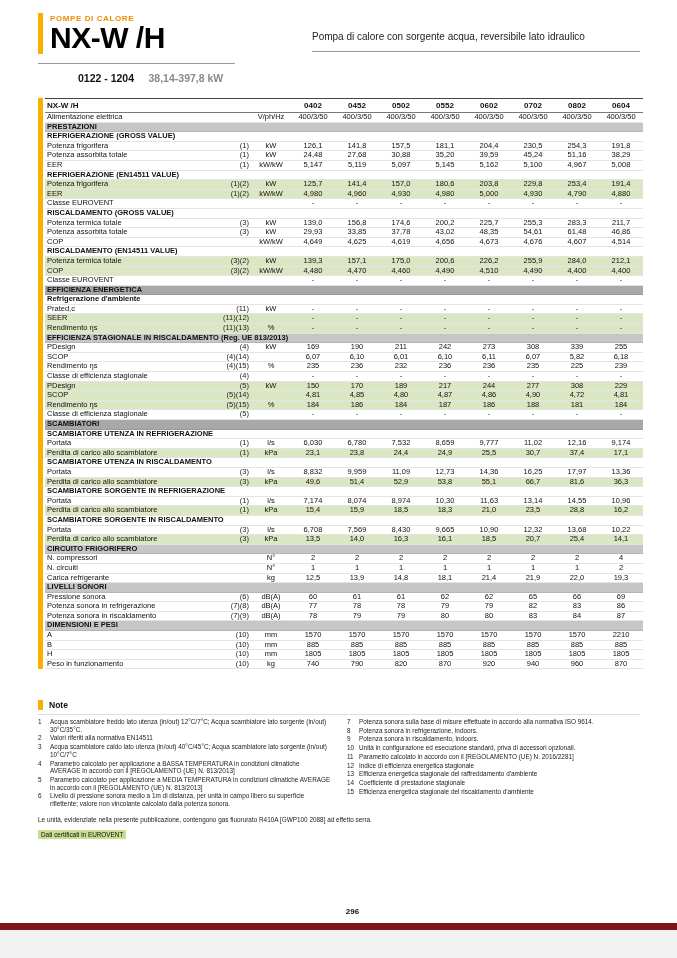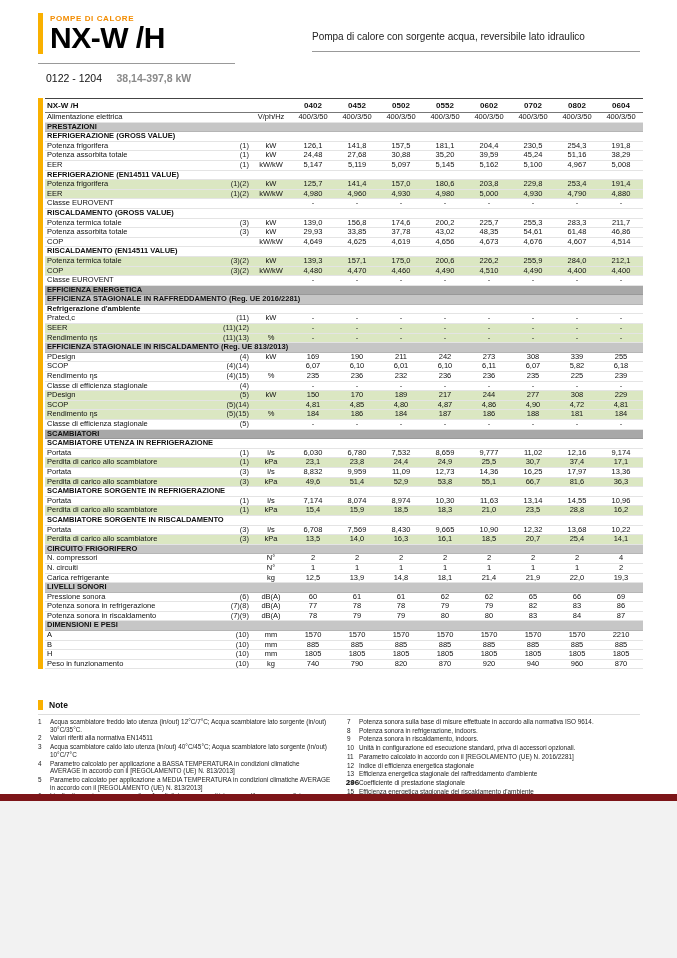--- a/index.html
+++ b/index.html
@@ -1,28 +1,28 @@
 <!DOCTYPE html>
 <html style="--accent: #F9B000; --accent_text: #F28C00; --hl: #DBE7C2; --band1: #A8A8A8; --band2: #C6C6C6; --euro: #C9DF8F; --bar: #7D1518;"><head>
 <meta charset="utf-8">
 <style>
   *{margin:0;padding:0;box-sizing:border-box;}
   html,body{background:#f2f2f2;}
   body{font-family:"Liberation Sans","DejaVu Sans",sans-serif;color:#111;}
-  .page{position:relative;width:677px;height:801px;margin:0 auto;background:#fff;overflow:hidden;}
+  .page{position:relative;width:677px;height:930px;margin:0 auto;background:#fff;overflow:hidden;}
 
   
   .hdr-left{position:absolute;top:13px;left:38px;display:flex;}
   .accent-bar{width:5px;background:var(--accent,#F9B000);margin-right:7px;}
   .category{color:var(--accent_text,#F28C00);font-size:8px;font-weight:bold;letter-spacing:.6px;margin-top:1px;}
   .title{font-size:30px;font-weight:bold;letter-spacing:-.5px;line-height:1.02;color:#000;}
   .subtitle{position:absolute;top:31px;left:312px;width:328px;font-size:10px;color:#222;
             border-bottom:1px solid #999;padding-bottom:9px;}
   .range-line{position:absolute;top:63px;left:38px;width:197px;border-top:1px solid #999;padding:4px 0 0 8px;}
-  .range{font-weight:normal;font-size:10.5px;margin-right:10px;}
+  .range{font-weight:bold;font-size:10.5px;margin-right:10px;margin-left:32px;}
   .power{color:#8a8a8a;font-weight:bold;font-size:10.5px;}
 
   
   .table-wrap{position:absolute;top:98px;left:38px;right:37px;border-left:5px solid var(--accent,#F9B000);padding-left:2px;}
   table.spec{width:100%;table-layout:fixed;border-collapse:collapse;border-top:1.5px solid #444;}
   table.spec td{font-size:7.5px;line-height:8.6px;padding:0 2px;vertical-align:middle;overflow:hidden;white-space:nowrap;}
   td.lbl{width:176px;text-align:left;}
   td.ref{width:30px;text-align:right;font-size:6.8px;color:#222;}
   td.unit{width:40px;text-align:center;}
   td.val{width:44px;text-align:center;}
@@ -263,23 +263,20 @@
             <td class="val">-</td>
             <td class="val">-</td>
             <td class="val">-</td>
             <td class="val">-</td>
             <td class="val">-</td>
             <td class="val">-</td>
           </tr>
           <tr class="section1">
             <td colspan="11">EFFICIENZA ENERGETICA</td>
           </tr>
-          <tr class="section2">
-            <td colspan="11">EFFICIENZA STAGIONALE IN RAFFREDDAMENTO (Reg. UE 2016/2281)</td>
-          </tr>
           <tr class="subsection">
             <td colspan="11">Refrigerazione d'ambiente</td>
           </tr>
           <tr class="data">
             <td class="lbl">Prated,c</td>
             <td class="ref">(11)</td>
             <td class="unit">kW</td>
             <td class="val">-</td>
             <td class="val">-</td>
             <td class="val">-</td>
@@ -447,20 +444,23 @@
             <td class="unit">kPa</td>
             <td class="val">23,1</td>
             <td class="val">23,8</td>
             <td class="val">24,4</td>
             <td class="val">24,9</td>
             <td class="val">25,5</td>
             <td class="val">30,7</td>
             <td class="val">37,4</td>
             <td class="val">17,1</td>
           </tr>
+          <tr class="subsection">
+            <td colspan="11">SCAMBIATORE UTENZA IN RISCALDAMENTO</td>
+          </tr>
           <tr class="data">
             <td class="lbl">Portata</td>
             <td class="ref">(3)</td>
             <td class="unit">l/s</td>
             <td class="val">8,832</td>
             <td class="val">9,959</td>
             <td class="val">11,09</td>
             <td class="val">12,73</td>
             <td class="val">14,36</td>
             <td class="val">16,25</td>

